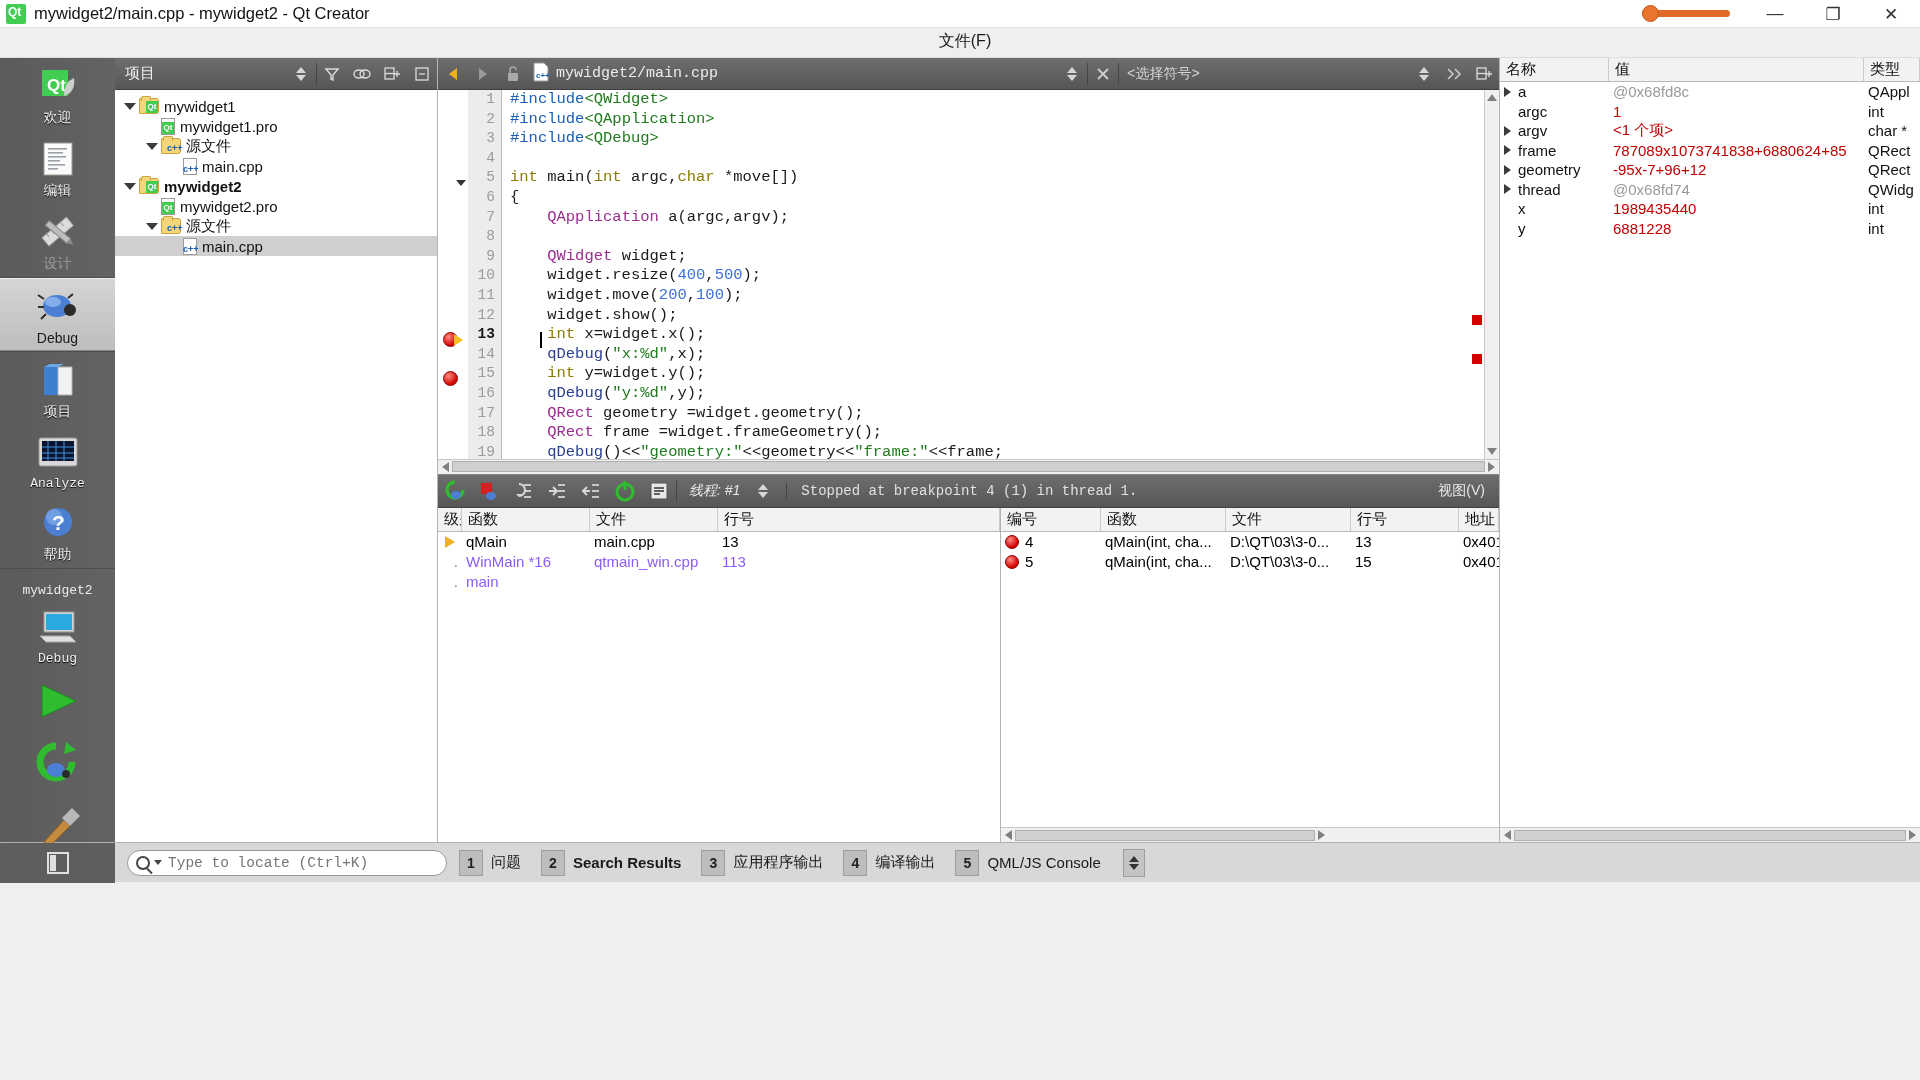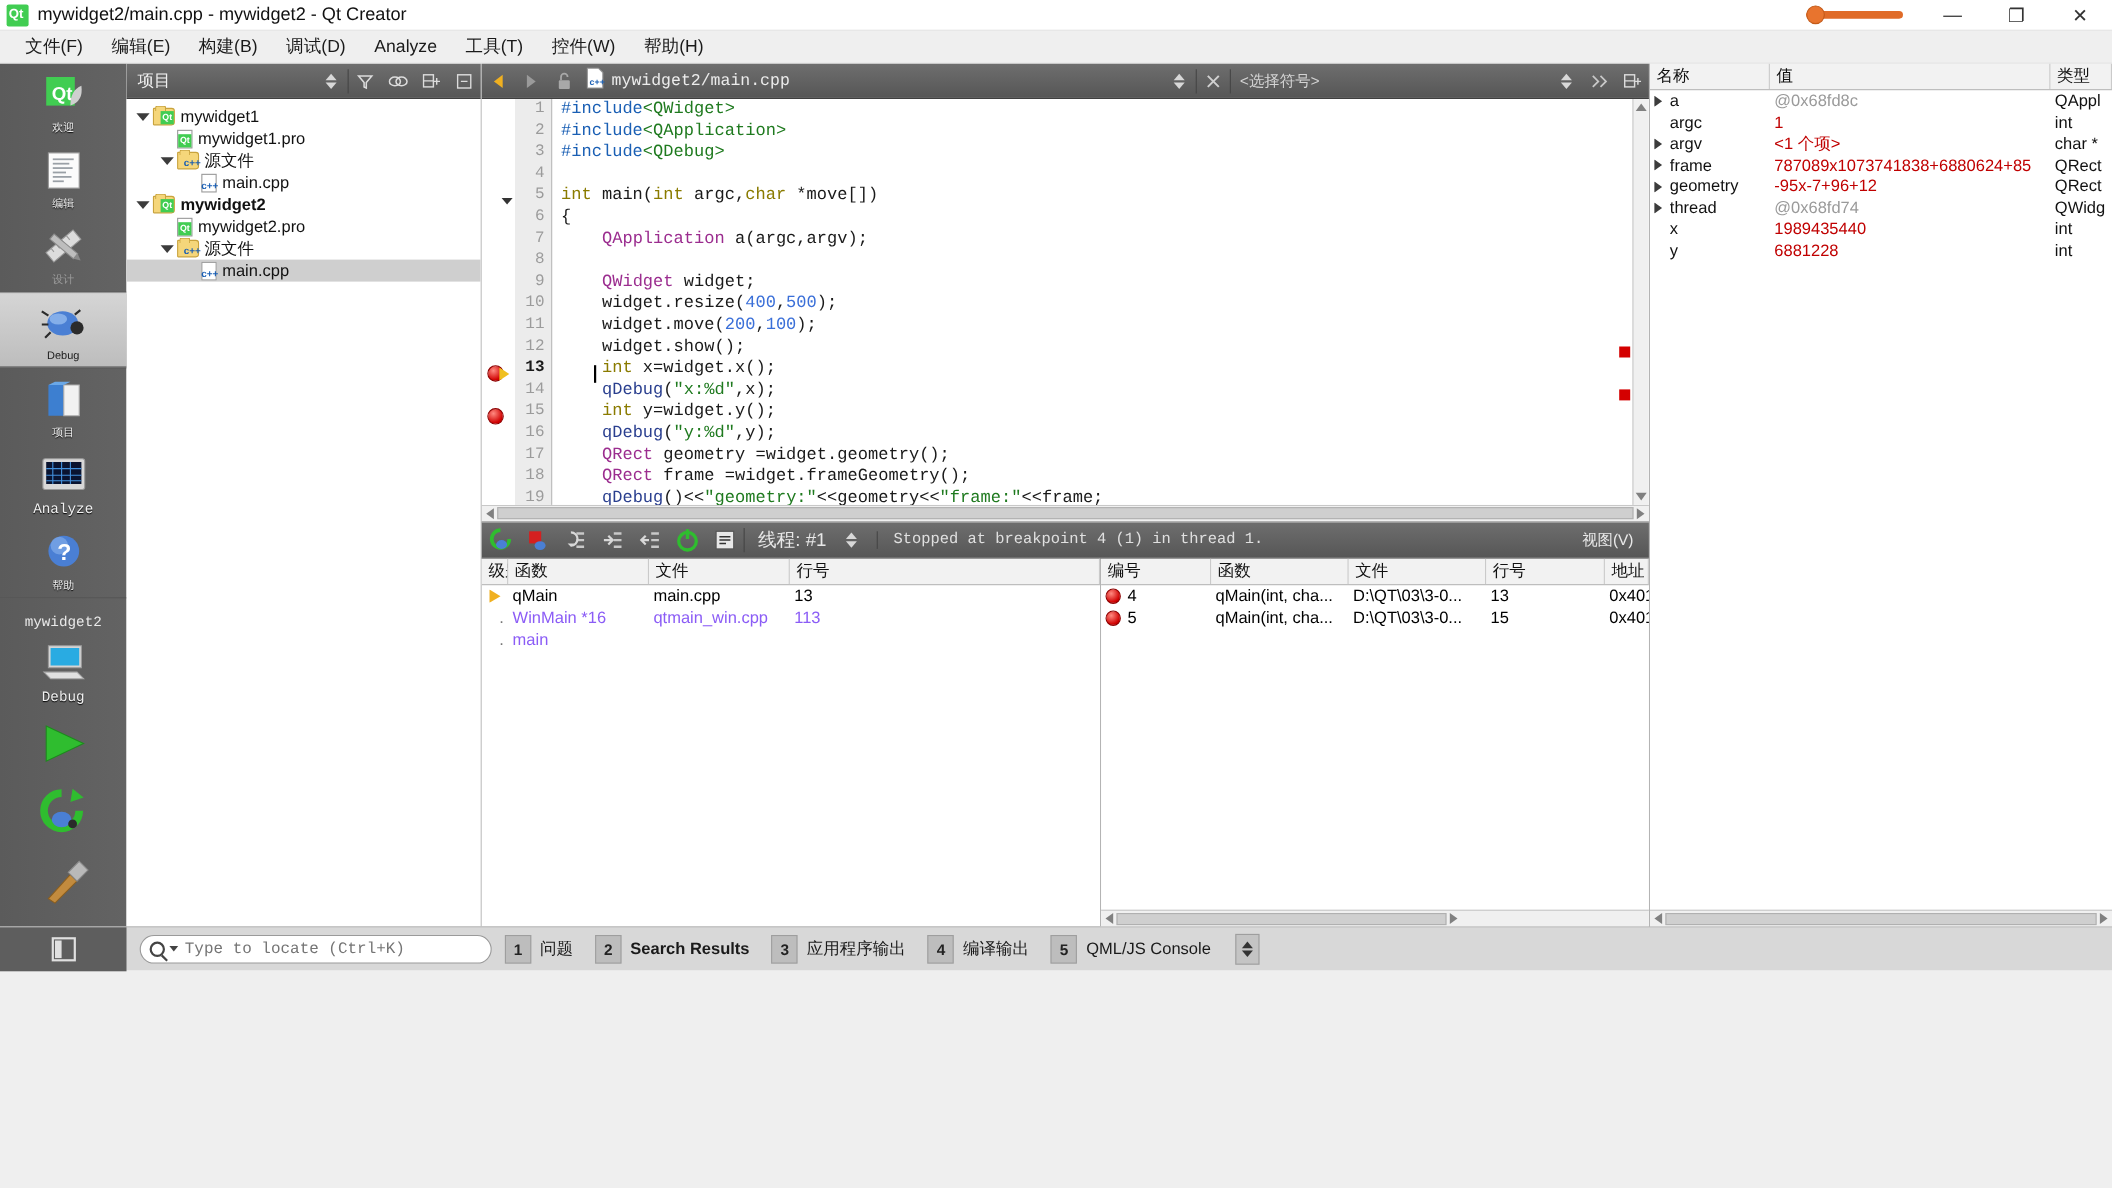--- a/index.html
+++ b/index.html
@@ -18,37 +18,37 @@
   .win-btn { width:58px; height:28px; display:flex; align-items:center; justify-content:center;
              font-size:17px; color:#333; cursor:default; }
   #slider-widget { position:absolute; right:190px; top:4px; width:88px; height:18px;
                    display:flex; align-items:center; }
   #slider-track { width:88px; height:7px; background:#e06b28; border-radius:4px; }
   #slider-knob { position:absolute; left:0px; width:17px; height:17px; border-radius:50%;
                  background:#e8742e; border:1px solid #c35a18; }
 
   
   #menubar { height:30px; background:#efefef; display:flex; align-items:center;
-             padding-left:10px; border-bottom:1px solid #dcdcdc; }
+             padding-left:10px; border-bottom:1px solid #dcdcdc;flex-direction:column; }
   .menu-item { font-size:16px; color:#1a1a1a; padding:3px 13px; cursor:default; }
 
   
   #main { display:flex; height:784px; }
 
   
   #modebar { width:115px; background:#5c5c5c; display:flex; flex-direction:column;
              align-items:center; flex:none;
              background:linear-gradient(to right,#5b5b5b,#636363); }
   .mode { width:115px; padding:6px 0 4px; display:flex; flex-direction:column;
           align-items:center; cursor:default; position:relative; }
   .mode.active { background:linear-gradient(to bottom,#d5d5d5,#bdbdbd);
                  border-top:1px solid #eee; border-bottom:1px solid #888; }
   .mode.active .mode-label { color:#1a1a1a; text-shadow:none; }
   .mode-ico { width:48px; height:44px; display:flex; align-items:center; justify-content:center; }
-  .mode-label { font-size:10px; color:#f2f2f2; margin-top:1px; text-shadow:0 1px 1px #000;
+  .mode-label { font-size:14px; color:#f2f2f2; margin-top:1px; text-shadow:0 1px 1px #000;
                 font-family:"Liberation Sans",sans-serif; }
   .mode-label.dim { color:#9a9a9a; text-shadow:none; }
   .mode-label.mono { font-family:"Liberation Mono",monospace; font-size:13px; }
   .modesep { width:115px; height:1px; background:#7a7a7a; border-bottom:1px solid #4d4d4d; }
   #runbar { margin-top:6px; display:flex; flex-direction:column; align-items:center; width:115px;}
   .runbtn { width:115px; height:62px; display:flex; align-items:center; justify-content:center; }
   #kitlabel { font-size:13px; color:#e9e9e9; font-family:"Liberation Mono",monospace;
               margin:8px 0 2px; }
 
   
@@ -159,21 +159,21 @@
   .vval  { width:255px; flex:none; color:#c00000; font-family:"Liberation Sans",sans-serif; }
   .vval.gray { color:#9a9a9a; }
   .vtype { flex:1; color:#111; }
 
   
   #dbgarea { display:flex; flex-direction:column; flex:1; min-width:0; }
   #dbgtoolbar { height:34px; background:linear-gradient(to bottom,#6e6e6e,#565656);
                 display:flex; align-items:center; border-top:1px solid #888;
                 border-bottom:1px solid #3f3f3f; }
   .dbg-ico { width:34px; height:34px; display:flex; align-items:center; justify-content:center; }
-  #threadlbl { color:#e8e8e8; font-size:17px; padding:0 6px 0 12px; }
+  #threadlbl { color:#e8e8e8; font-size:14px; padding:0 6px 0 12px;font-style:italic; }
   #statusmsg { flex:1; color:#e0e0e0; font-size:14px; font-family:"Liberation Mono",monospace;
                padding-left:14px; border-left:1px solid #454545; margin-left:6px; }
   #viewbtn { color:#e8e8e8; font-size:14px; padding-right:14px; }
 
   #dbgsplit { flex:1; display:flex; min-height:0; }
   #stackpane { width:563px; flex:none; background:#fff; border-right:1px solid #b4b4b4;
                display:flex; flex-direction:column; }
   #bppane { flex:1; background:#fff; display:flex; flex-direction:column; min-width:0; }
   .srow { display:flex; height:20px; font-size:15px; align-items:center; }
   .srow > div { padding:0 4px; overflow:hidden; white-space:nowrap; }

